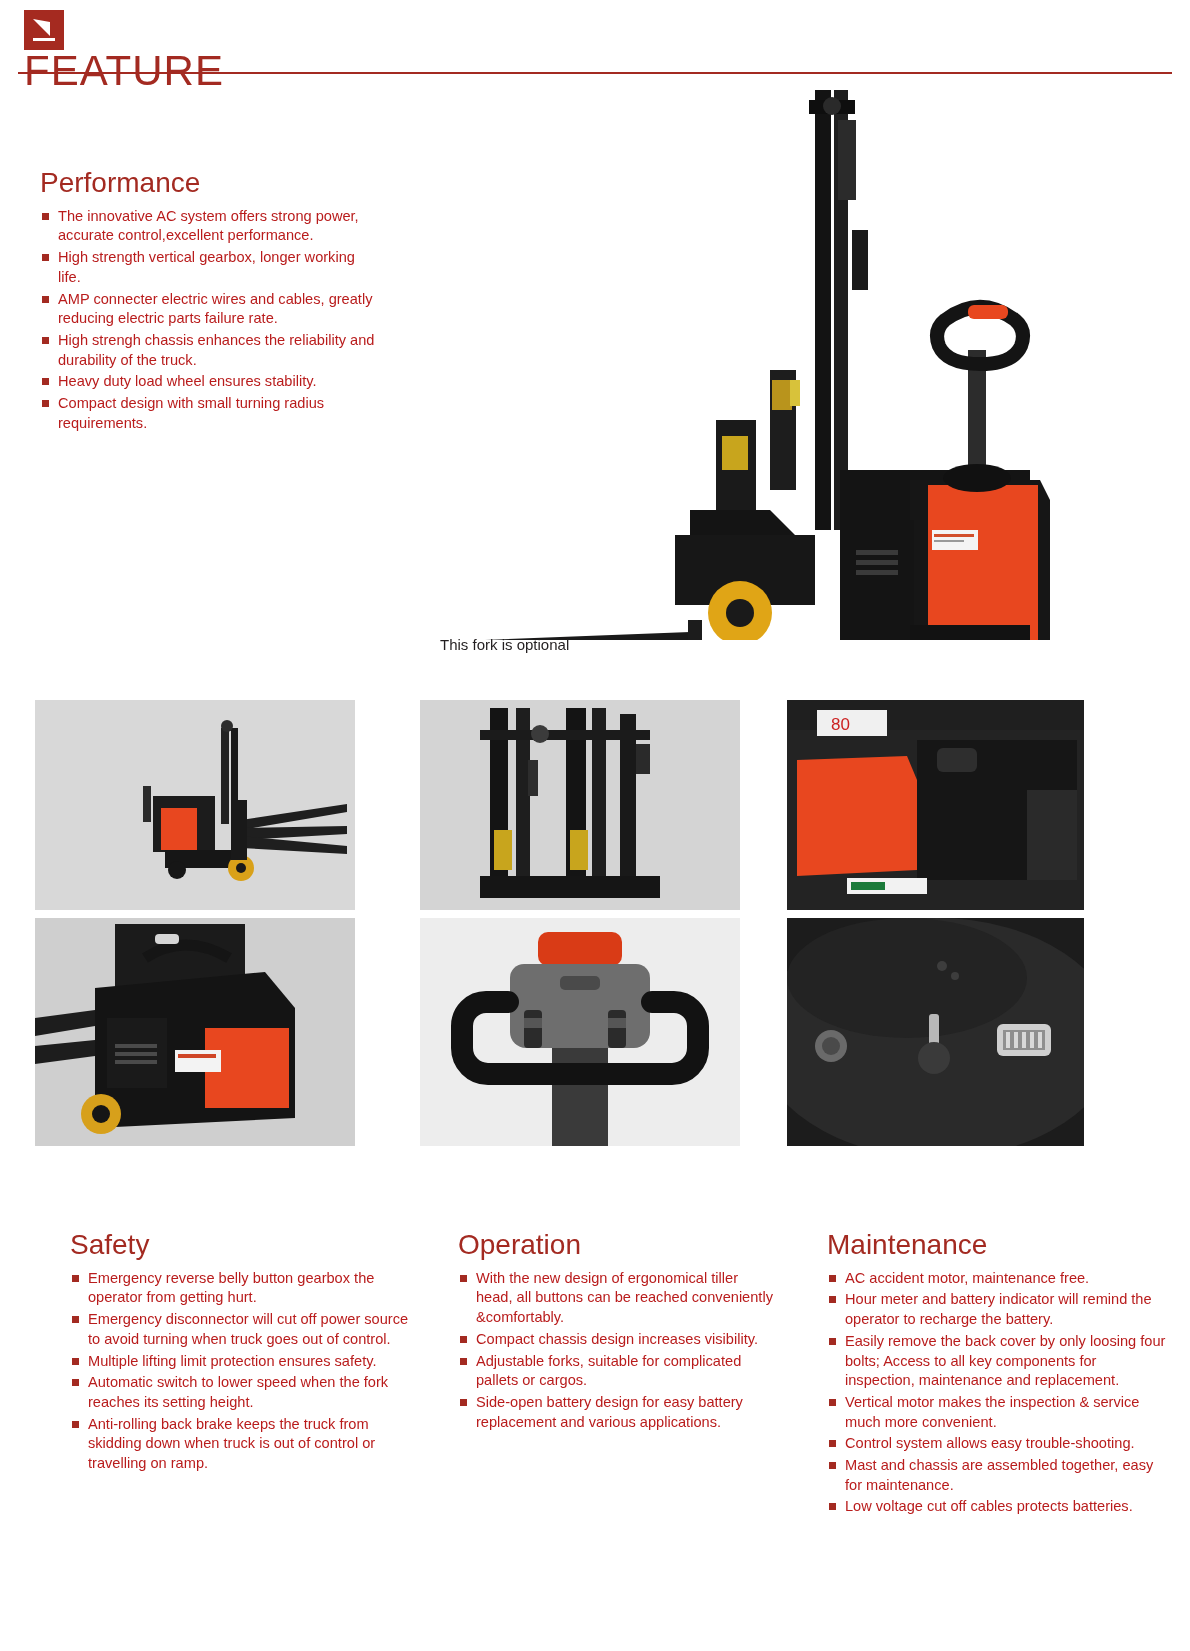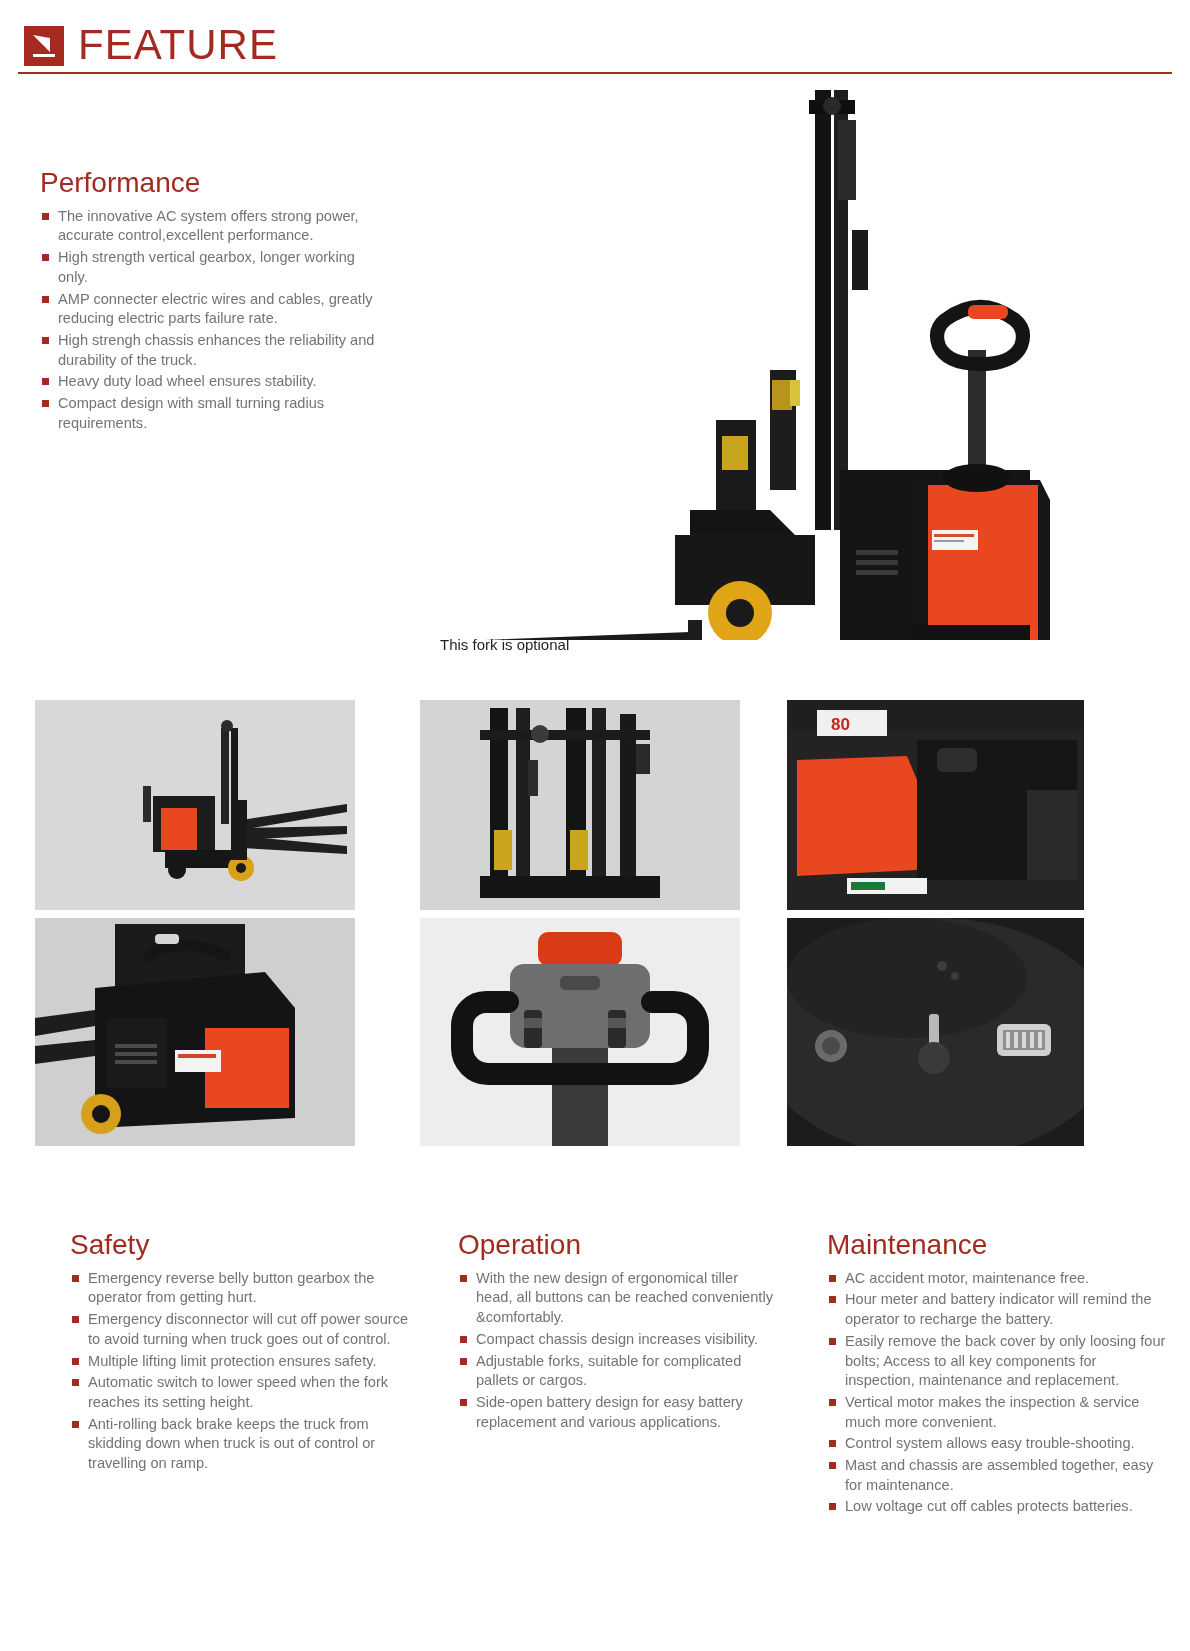--- a/index.html
+++ b/index.html
@@ -18,23 +18,24 @@
 
   
   .page-header {
     position: absolute;
     left: 18px; top: 10px;
     width: 1154px;
     height: 66px;
   }
   .header-inner {
     display: flex;
-    align-items: flex-end;
+    align-items: flex-start;
     height: 56px;
     padding-left: 6px;
+    flex-direction: column;
   }
   .brand-mark {
     width: 40px; height: 40px;
     background: #a52a20;
     position: relative;
     margin-right: 14px;
     flex: 0 0 auto;
   }
   .brand-mark svg { display: block; }
   .header-title {
@@ -69,21 +70,21 @@
   ul.bullets {
     list-style: none;
     margin: 0; padding: 0;
   }
   ul.bullets li {
     position: relative;
     padding-left: 18px;
     margin-bottom: 2px;
     font-size: 14.6px;
     line-height: 1.35;
-    color: #737373;
+    color: #b91c1c;
   }
   ul.bullets li::before {
     content: "";
     position: absolute;
     left: 2px; top: 6px;
     width: 7px; height: 7px;
     background: #a32a21;
   }
 
   
@@ -120,21 +121,21 @@
     top: 1230px;
     margin-left: 40px;
   }
   .col-safety     { left: 30px;  width: 345px; }
   .col-operation  { left: 418px; width: 320px; }
   .col-maintenance{ left: 787px; width: 340px; }
 
   
   .bg-grey { background: #d9d9d9; width: 100%; height: 100%; position: relative; }
   .bg-lgrey { background: #ececec; width: 100%; height: 100%; position: relative; }
-  .bg-dark { background: #2b2b2b; width: 100%; height: 100%; position: relative; font-weight: bold; }
+  .bg-dark { background: #2b2b2b; width: 100%; height: 100%; position: relative; }
 </style>
 </head>
 <body>
 
 <div class="page-header">
   <div class="header-inner">
     <div class="brand-mark">
       <svg width="40" height="40" viewBox="0 0 40 40" aria-hidden="true">
         <rect x="0" y="0" width="40" height="40" fill="#a52a20"></rect>
         <polygon points="9,9 26,26 26,12" fill="#ffffff"></polygon>
@@ -143,21 +144,21 @@
     </div>
     <div class="header-title">FEATURE</div>
   </div>
   <div class="header-rule"></div>
 </div>
 
 <div class="perf-block">
   <h2 class="section-title">Performance</h2>
   <ul class="bullets">
     <li>The innovative AC system offers strong power, accurate control,excellent performance.</li>
-    <li>High strength vertical gearbox, longer working only.</li>
+    <li>High strength vertical gearbox, longer working life.</li>
     <li>AMP connecter electric wires and cables, greatly reducing electric parts failure rate.</li>
     <li>High strengh chassis enhances the reliability and durability of the truck.</li>
     <li>Heavy duty load wheel ensures stability.</li>
     <li>Compact design with small turning radius requirements.</li>
   </ul>
 </div>
 
 <div class="hero-photo">
   <svg width="700" height="560" viewBox="0 0 700 560" aria-hidden="true">
 

